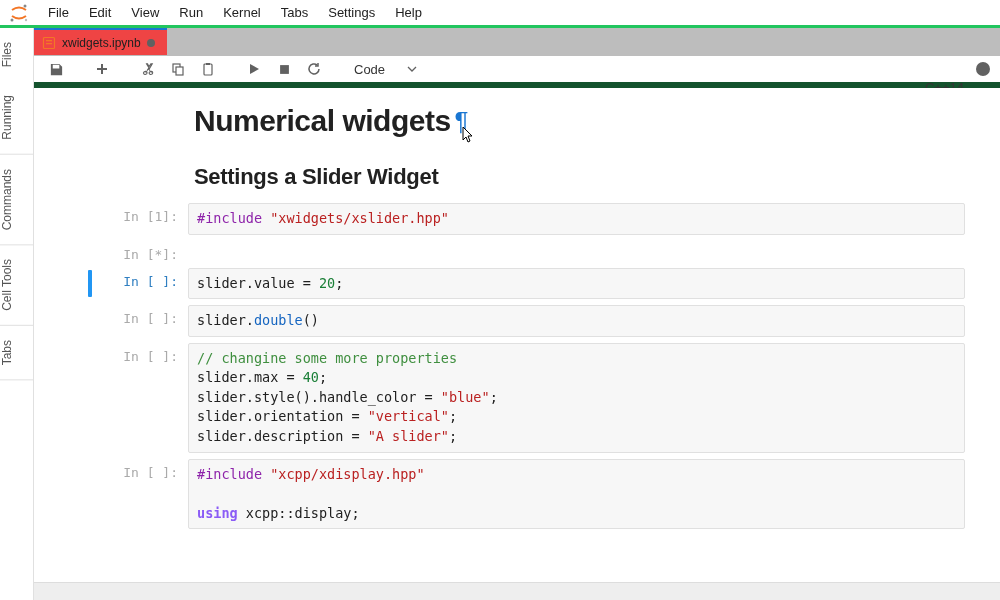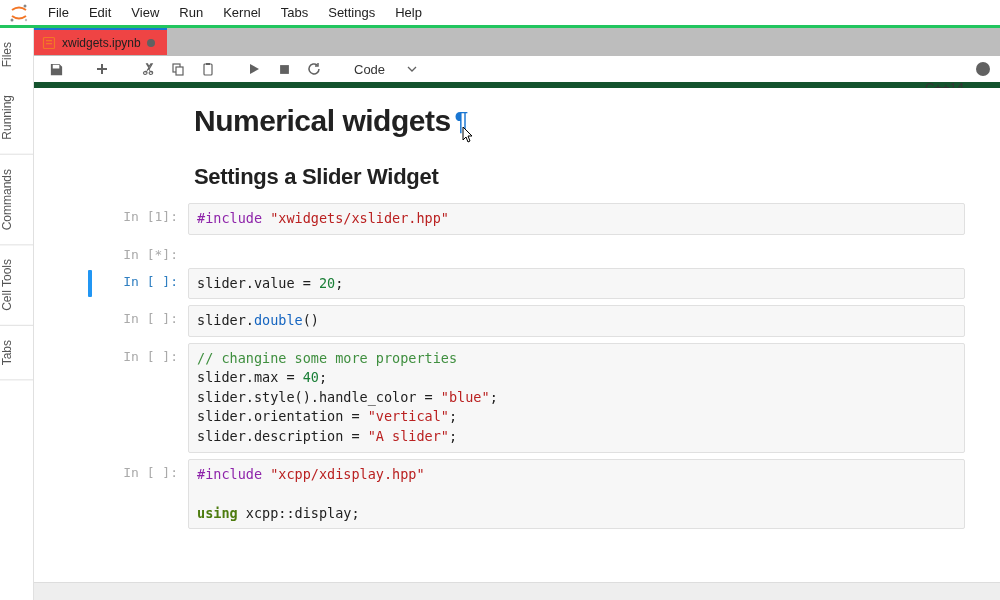--- a/index.html
+++ b/index.html
@@ -188,21 +188,21 @@
   border-radius: 2px;
   padding: 5px 8px;
   font-family: "SFMono-Regular", Menlo, Consolas, monospace;
   font-size: 13.5px;
   line-height: 1.45;
   white-space: pre;
   overflow-x: auto;
 }
 
 .cm-pre  { color: #8e24aa; }   
-.cm-kw   { color: #4d7c0f; font-weight: 600; } 
+.cm-kw   { color: #8b5cf6; font-weight: 600; } 
 .cm-type { color: #008000; }
 .cm-str  { color: #ba2121; }   
 .cm-num  { color: #1a7f37; }
 .cm-call { color: #1565c0; }
 .cm-cmt  { color: #3f8f3f; }
 
 
 .status { height: 18px; background: #eee; border-top: 1px solid #ddd; }
 
 svg { display: block; }

